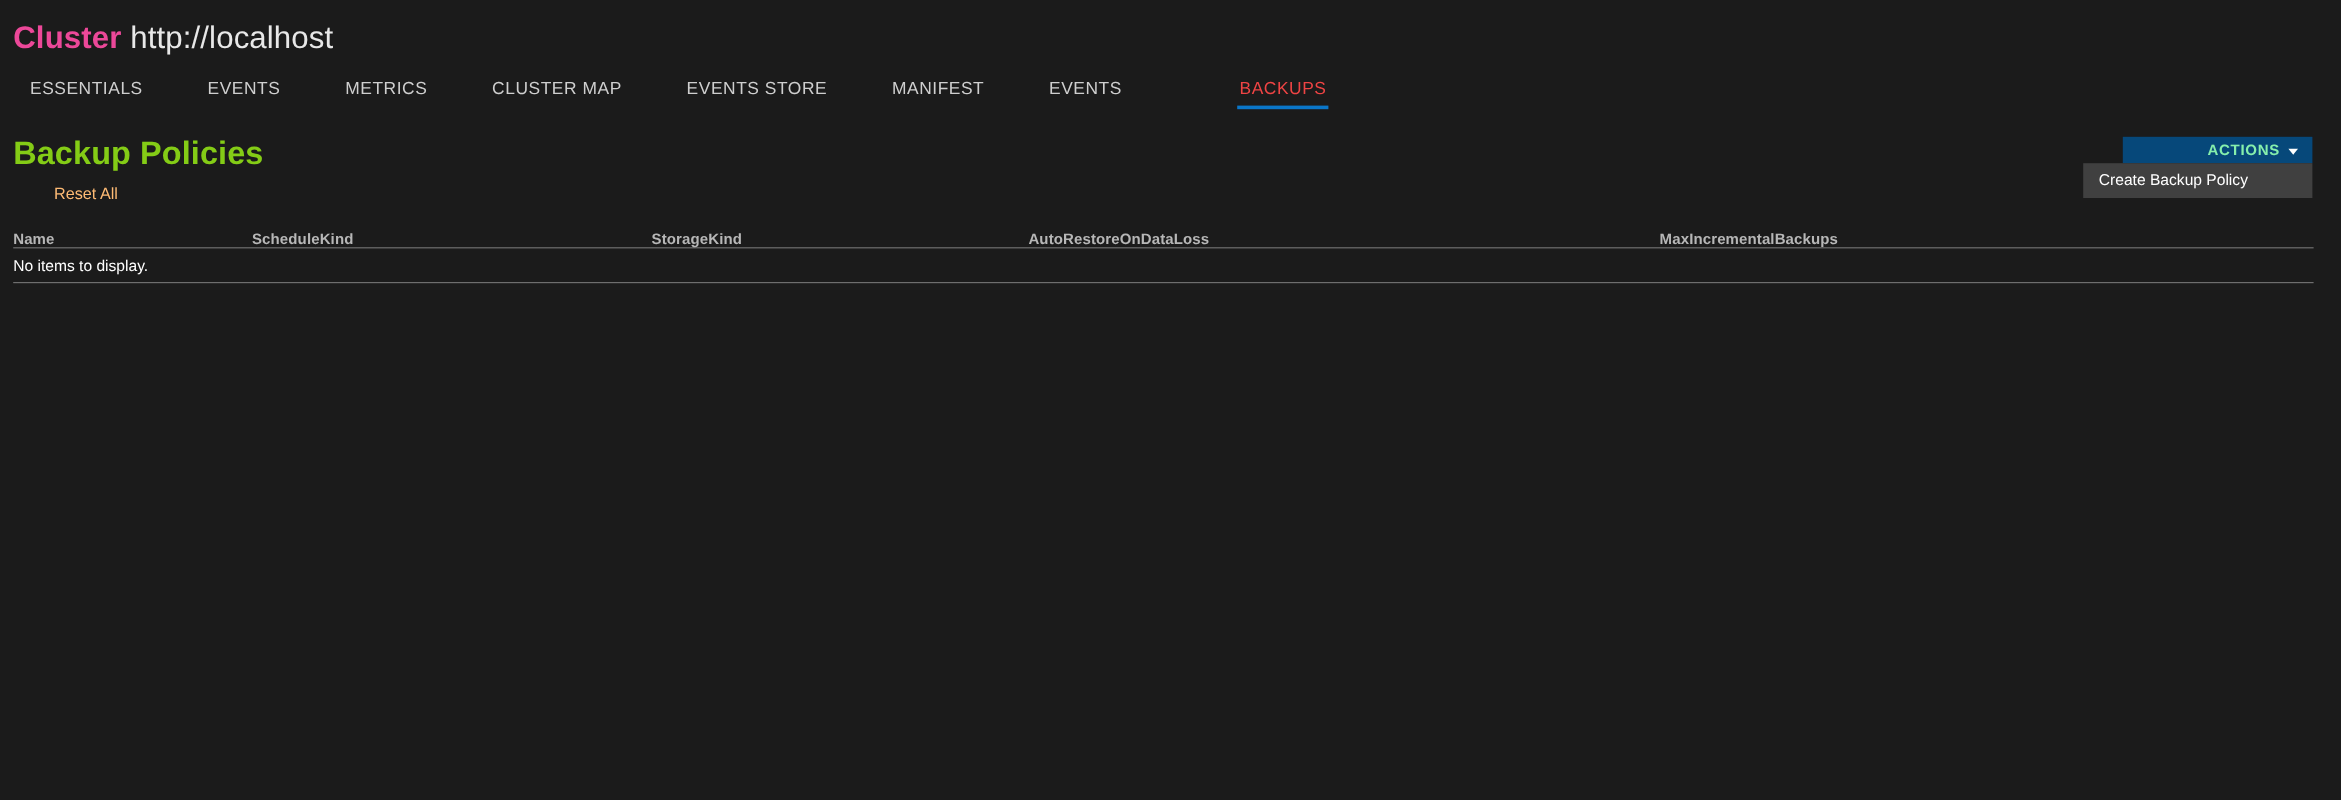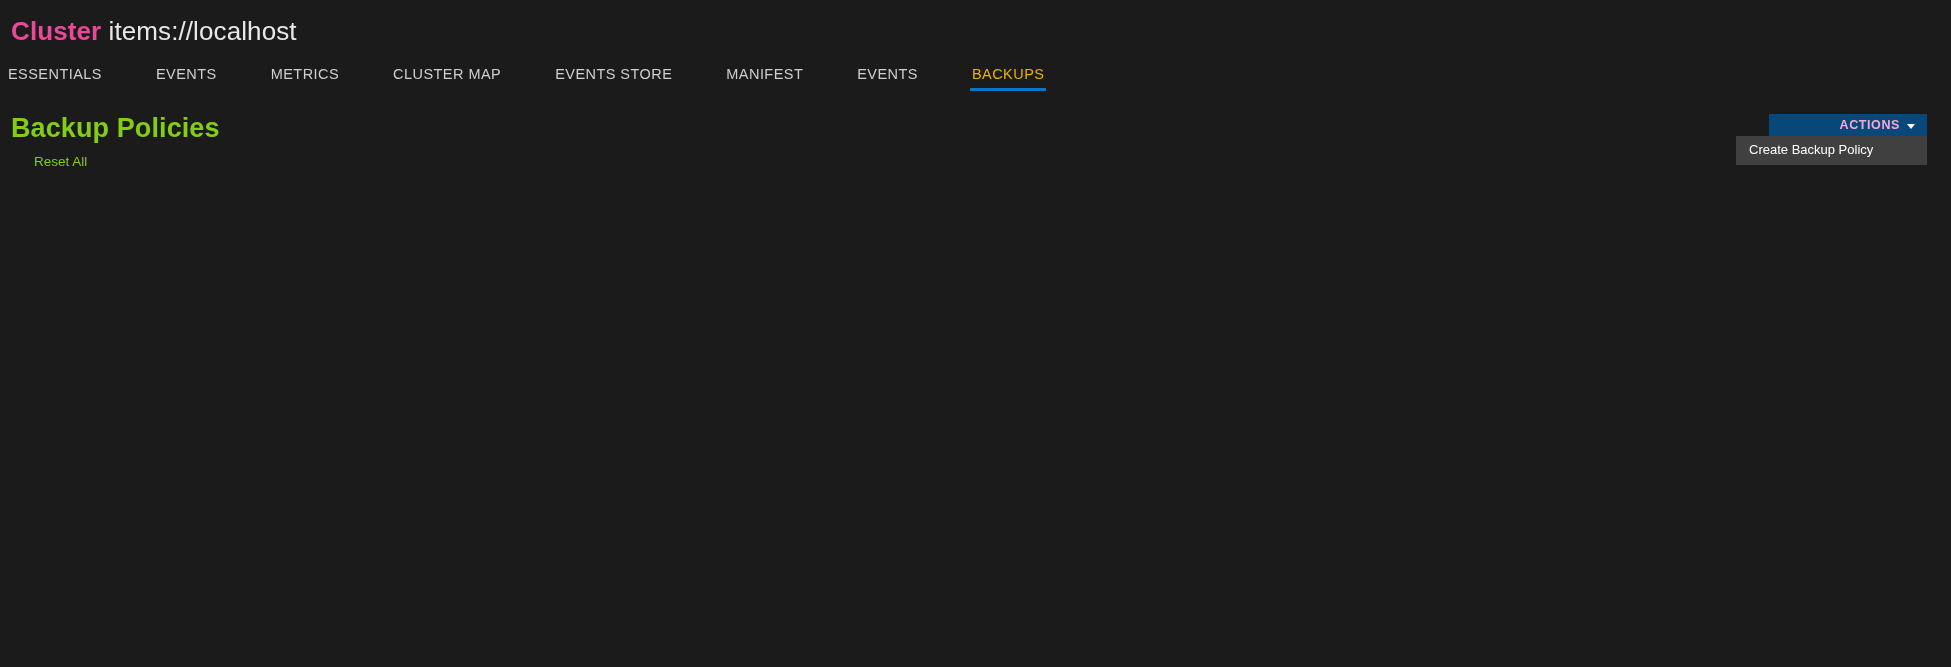--- a/index.html
+++ b/index.html
@@ -43,38 +43,39 @@
     font-weight: normal;
     color: #e8e8e8;
     letter-spacing: 0.1px;
   }
 
   
   .tabs {
     display: flex;
     align-items: flex-end;
     margin-top: 13px;
-    padding-left: 8px;
+    padding-left: 25px;
     height: 32px;
   }
 
   .tab {
     position: relative;
     font-size: 14.5px;
     letter-spacing: 0.45px;
     color: #cfcfcf;
     padding: 0 0 9px 0;
     margin-right: 54px;
     white-space: nowrap;
     cursor: pointer;
   }
   .tab:last-child { margin-right: 0; }
 
   .tab.active {
-    color: #eab308;
+    color: #ef4444;
+    margin-left: 44px;
   }
   .tab.active::after {
     content: "";
     position: absolute;
     left: -2px;
     right: -2px;
     bottom: 0;
     height: 3px;
     background: #0a76c8;
   }
@@ -83,21 +84,21 @@
   .actions-wrap {
     position: absolute;
     top: 114px;
     right: 24px;
     width: 158px;
   }
 
   .actions-button {
     height: 22px;
     background: #06487a;
-    color: #f9a8d4;
+    color: #86efac;
     font-size: 12.5px;
     font-weight: bold;
     letter-spacing: 0.6px;
     display: flex;
     align-items: center;
     justify-content: flex-end;
     padding-right: 12px;
     cursor: pointer;
     user-select: none;
   }
@@ -177,22 +178,22 @@
   .search-icon {
     position: absolute;
     right: 5px;
     top: 3px;
     width: 14px;
     height: 14px;
     pointer-events: none;
   }
 
   .reset-link {
-    margin-left: 23px;
-    color: #84cc16;
+    margin-left: 34px;
+    color: #fdba74;
     font-size: 13.5px;
     cursor: pointer;
   }
 
   
   .table {
     margin-top: 16px;
     width: 1917px;
   }
 
@@ -227,21 +228,21 @@
   }
 </style>
 </head>
 <body>
 
 <div class="page">
 
   <div class="header">
     <div class="cluster-title">
       <span class="name">Cluster</span>
-      <span class="url">items://localhost</span>
+      <span class="url">http://localhost</span>
     </div>
   </div>
 
   <div class="tabs">
     <div class="tab">ESSENTIALS</div>
     <div class="tab">EVENTS</div>
     <div class="tab">METRICS</div>
     <div class="tab">CLUSTER MAP</div>
     <div class="tab">EVENTS STORE</div>
     <div class="tab">MANIFEST</div>
@@ -260,15 +261,27 @@
   </div>
 
   <div class="content">
 
     <div class="section-title">Backup Policies</div>
 
     <div class="filter-row">
       <div class="reset-link">Reset All</div>
     </div>
 
+    <div class="table">
+      <div class="table-header">
+        <div class="th col-name">Name</div>
+        <div class="th col-sched">ScheduleKind</div>
+        <div class="th col-storage">StorageKind</div>
+        <div class="th col-auto">AutoRestoreOnDataLoss</div>
+        <div class="th col-maxinc">MaxIncrementalBackups</div>
+      </div>
+      <div class="table-empty-row">
+        <span>No items to display.</span>
+      </div>
+    </div>
 
   </div>
 </div>
 
 </body></html>

